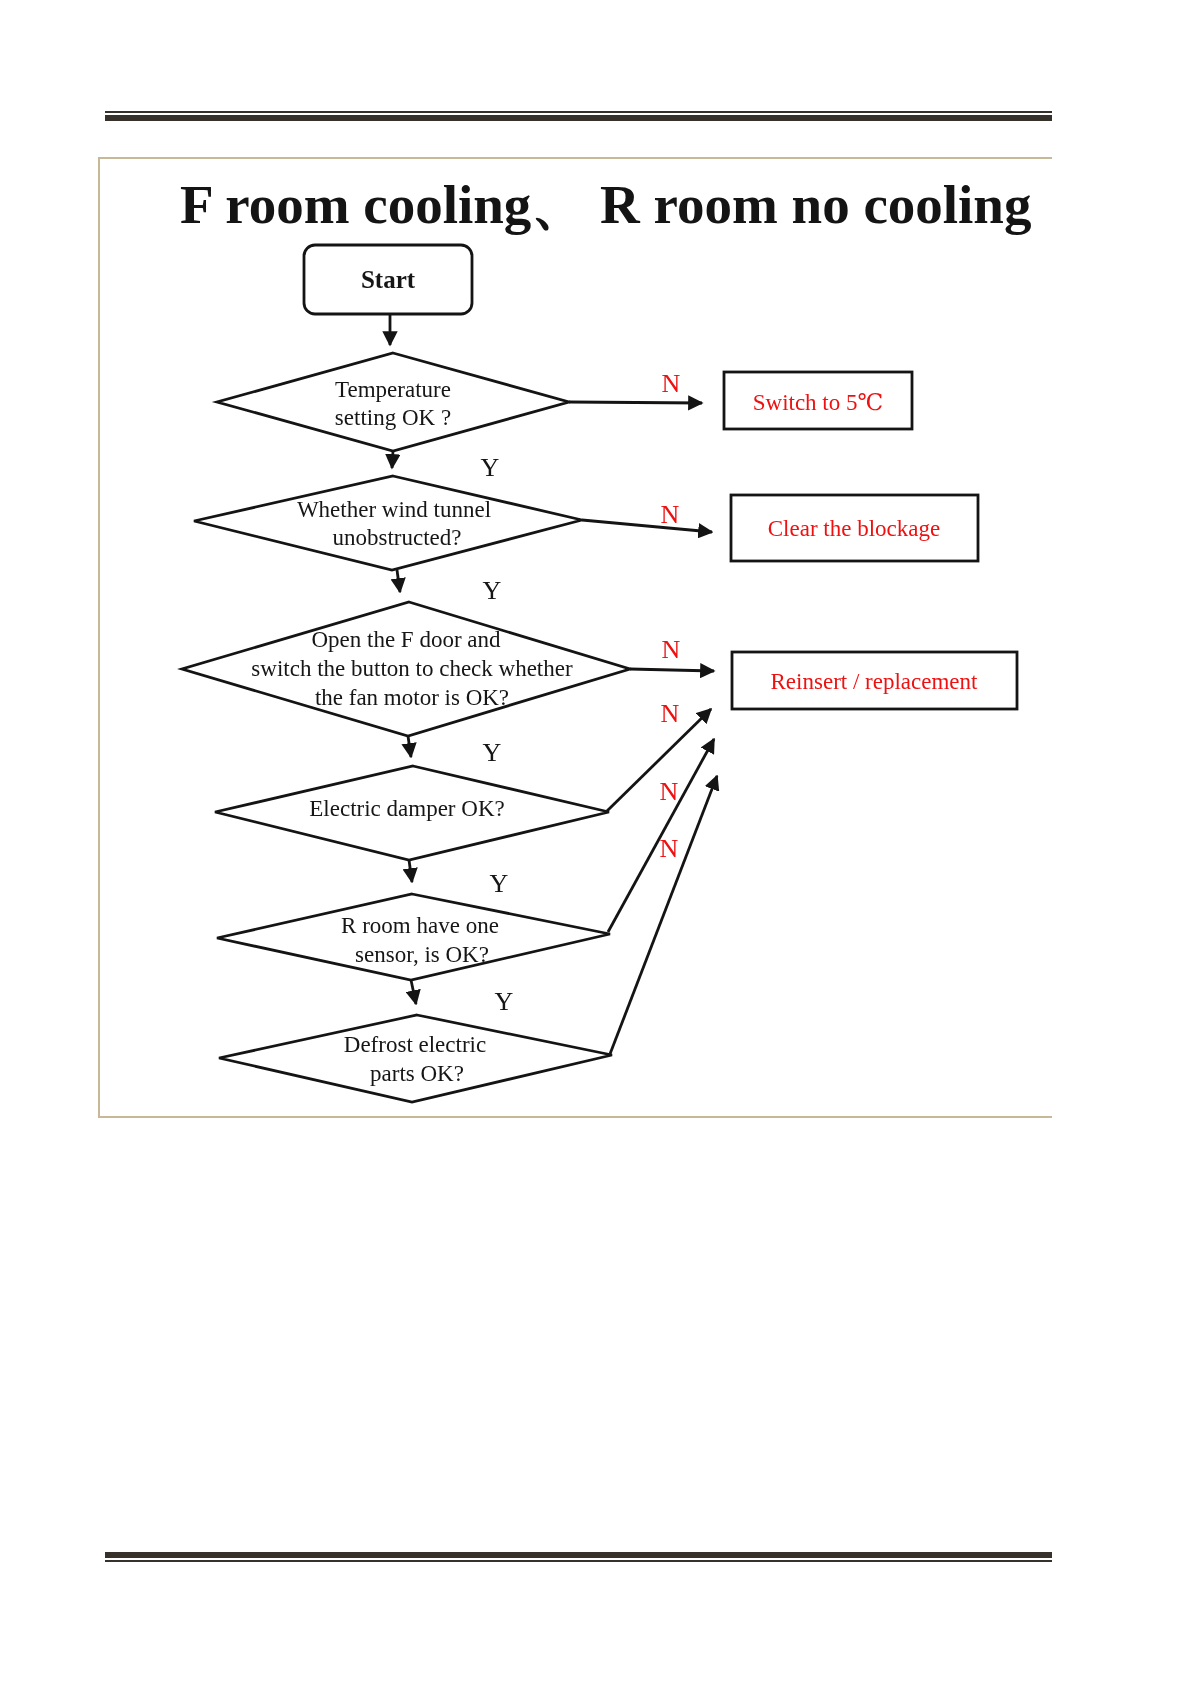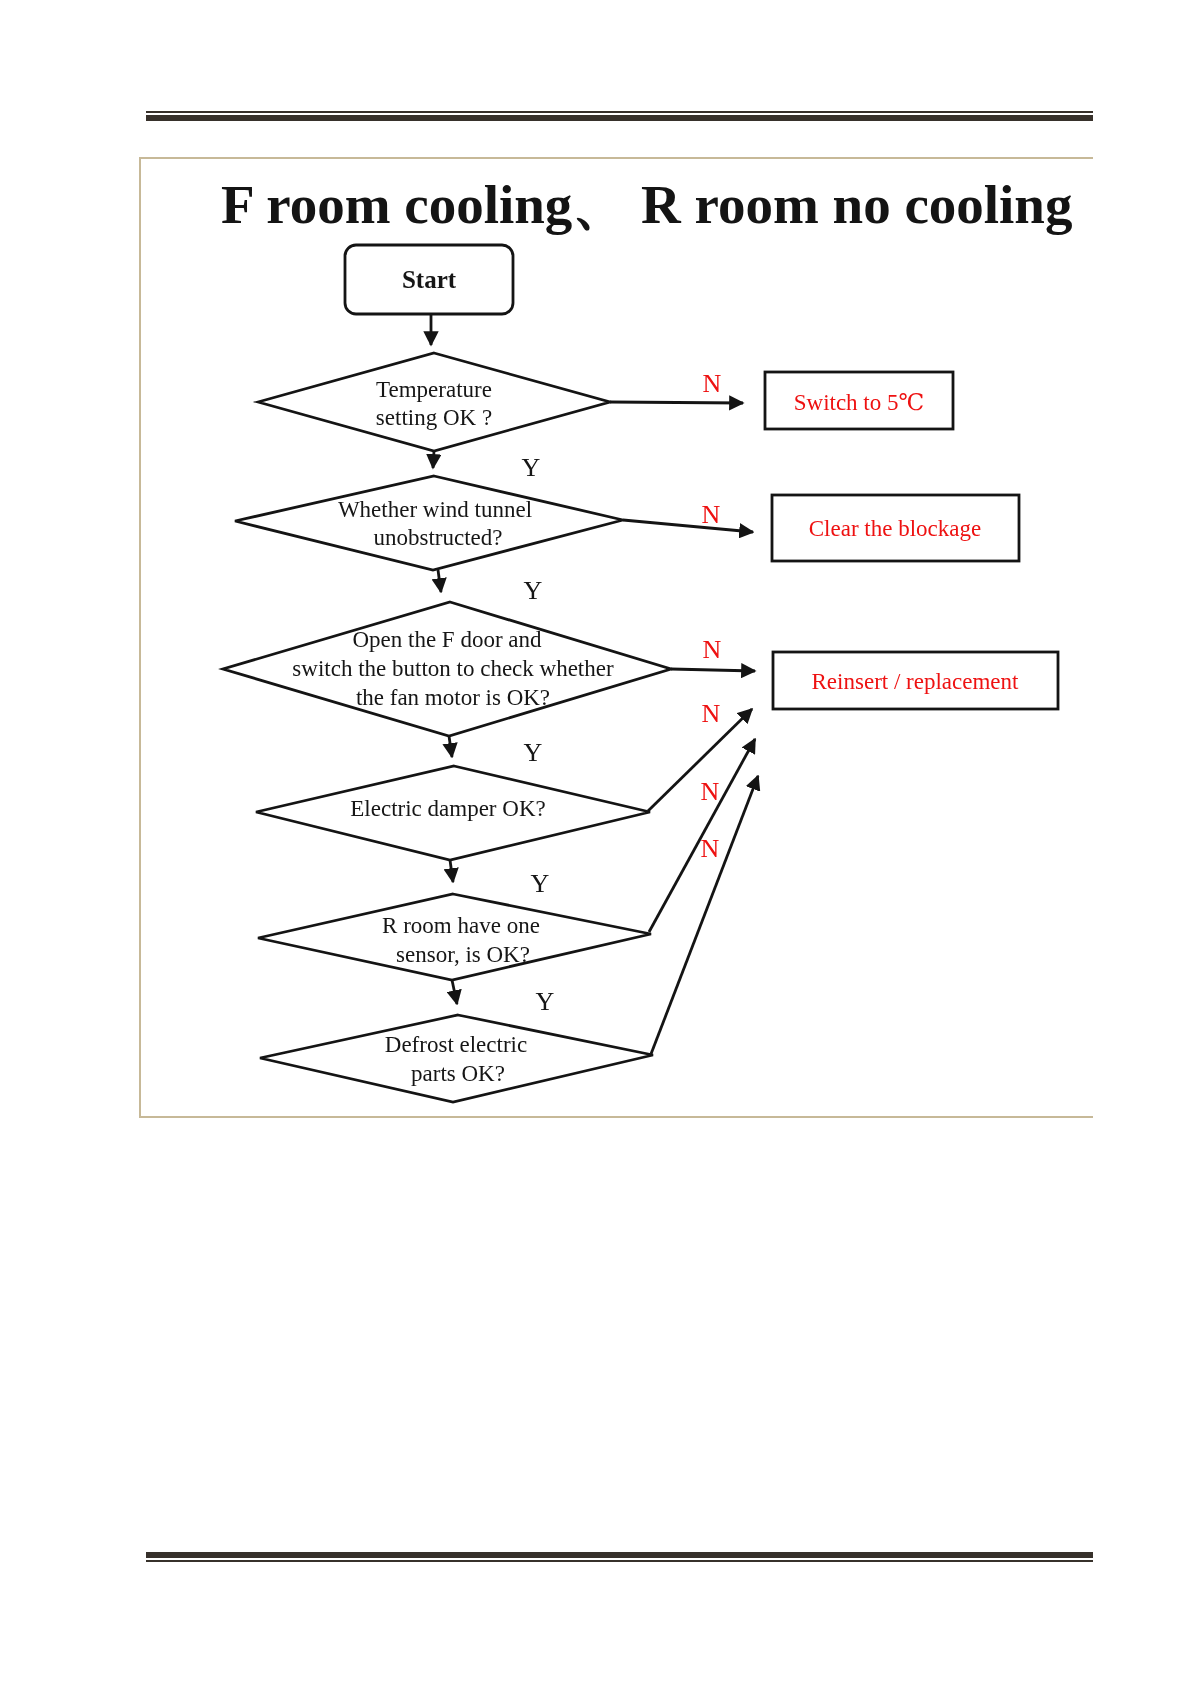--- a/index.html
+++ b/index.html
@@ -2,21 +2,20 @@
 <html><head>
 <meta charset="utf-8">
 <style>
   html,body{margin:0;padding:0;background:#ffffff;}
   .page{
     position:relative;
     width:1052px;height:1684px;
     background:#ffffff;
     font-family:"Liberation Serif","DejaVu Serif",serif;
     overflow:hidden;
-    margin-left:41px;
   }
   .rule{position:absolute;background:#37312b;}
   .rule-thin{height:2px;}
   .rule-thick{height:6px;}
   .chart-frame{
     position:absolute;
     left:98px;top:157px;
     width:995px;height:961px;
     border:2px solid #c7b998;
     box-sizing:border-box;

